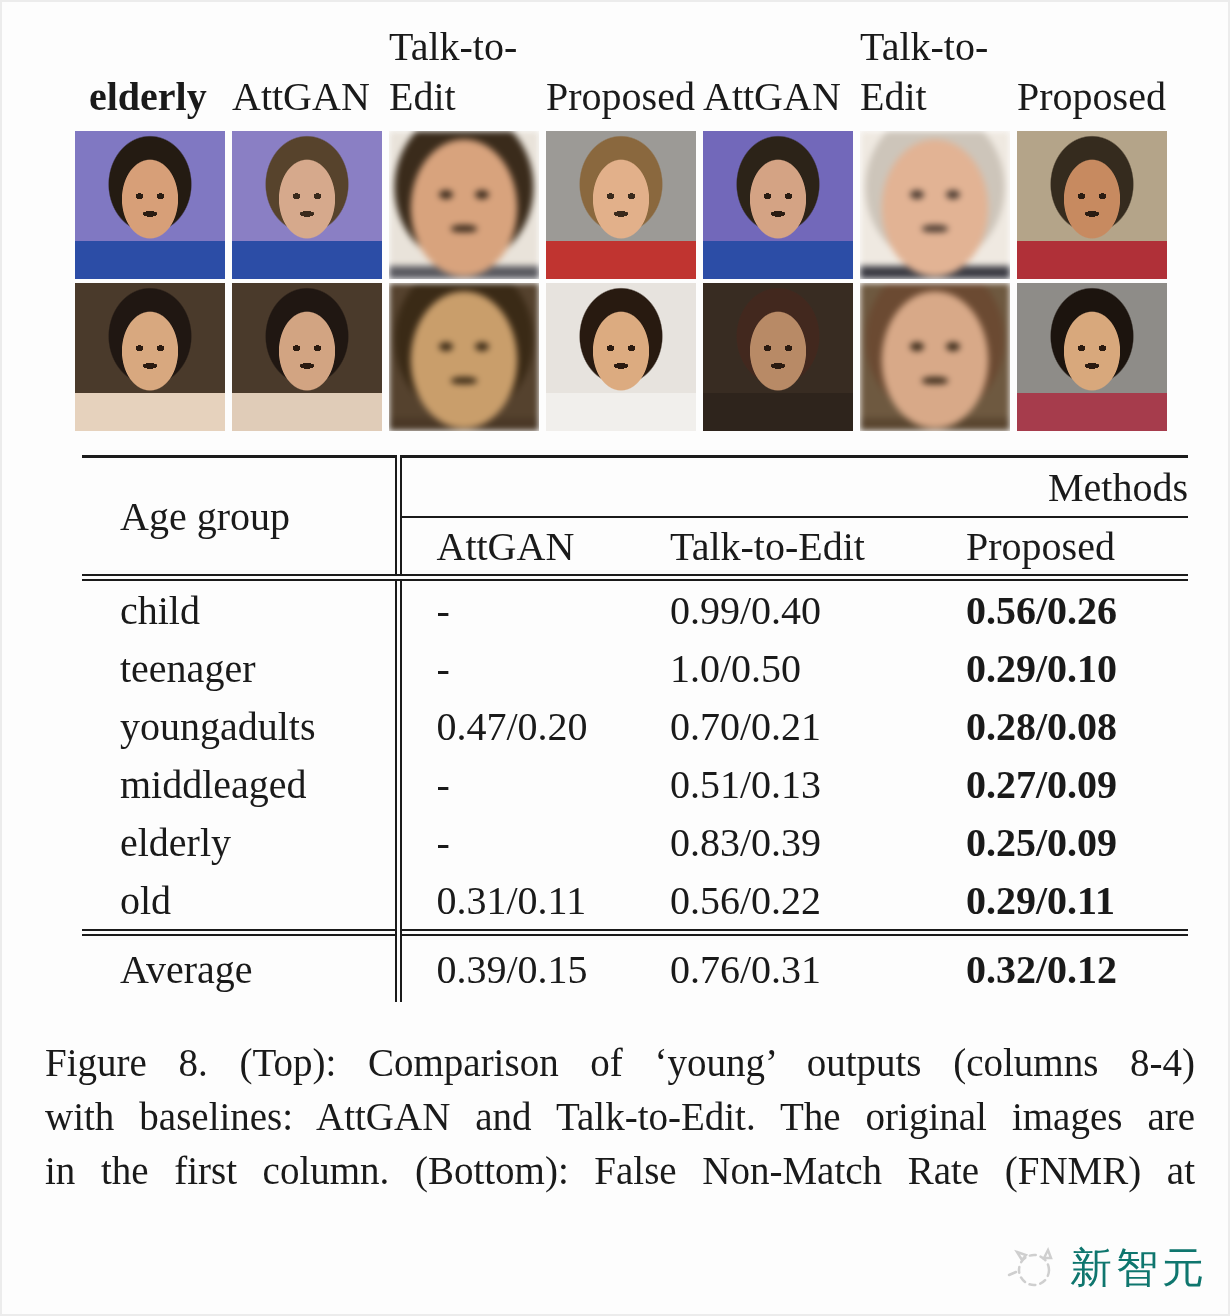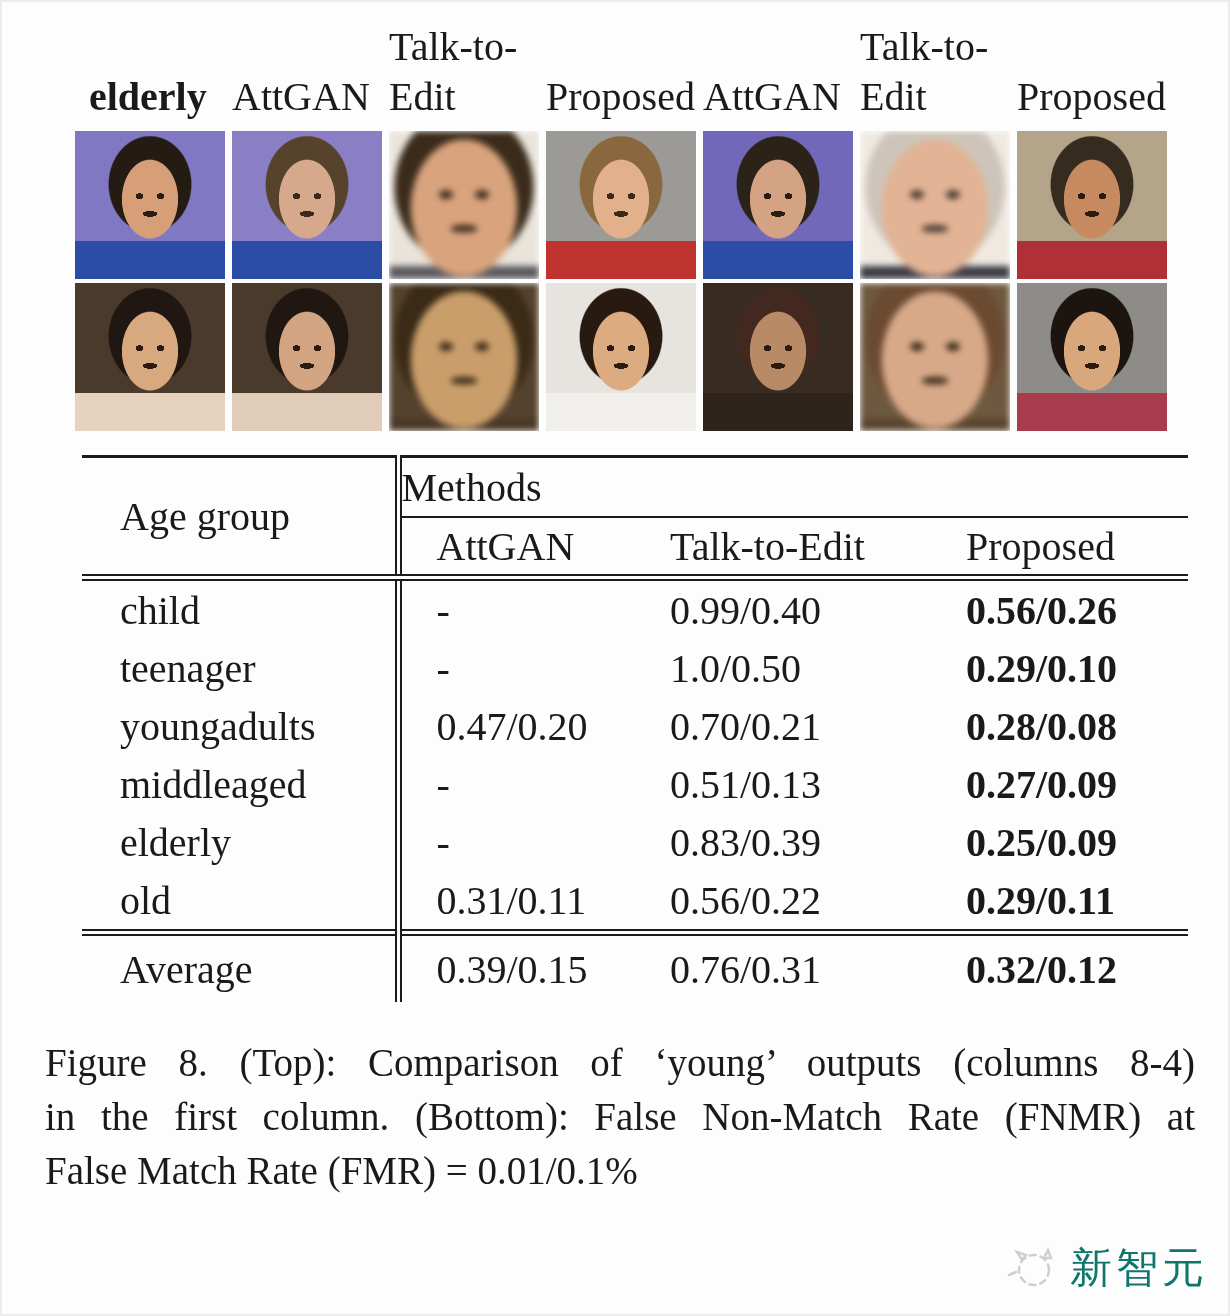--- a/index.html
+++ b/index.html
@@ -50,21 +50,21 @@
     filter:blur(3px);
   }
 
   
   .results-table{position:absolute;top:455px;left:82px;width:1106px;}
   table{width:100%;border-collapse:collapse;border-top:3px solid #1b1b1b;
         font-size:40px;table-layout:fixed;}
   col.c0{width:316px;} col.c1{width:237px;} col.c2{width:296px;} col.c3{width:257px;}
   th,td{font-weight:normal;text-align:left;padding:0;vertical-align:middle;}
   th.agegroup{padding-left:38px;border-bottom:7px double #1b1b1b;}
-  th.methods{text-align:left;height:58px;
+  th.methods{text-align:right;height:58px;
              border-left:7px double #1b1b1b;border-bottom:2px solid #1b1b1b;}
   tr.subhead th{height:56px;padding-left:35px;border-bottom:7px double #1b1b1b;}
   tr.subhead th.bl{border-left:7px double #1b1b1b;}
   tbody td{height:58px;padding-left:35px;}
   tbody td.lbl{padding-left:38px;}
   tbody td.v1{border-left:7px double #1b1b1b;}
   tbody td.prop{font-weight:bold;}
   tr.average td{border-top:7px double #1b1b1b;height:66px;}
 
   
@@ -221,22 +221,22 @@
           <td class="v1">0.39/0.15</td>
           <td>0.76/0.31</td>
           <td class="prop">0.32/0.12</td>
         </tr>
       </tbody>
     </table>
   </div>
 
   <div class="caption">
     <div class="cap-line">Figure 8. (Top): Comparison of ‘young’ outputs (columns 8-4)</div>
+    <div class="cap-line">with baselines: AttGAN and Talk-to-Edit. The original images are</div>
     <div class="cap-line">in the first column. (Bottom): False Non-Match Rate (FNMR) at</div>
-    <div class="cap-line last">False Match Rate (FMR) = 0.01/0.1%</div>
   </div>
 
   <div class="watermark" style="color: #0f766e;">
     <svg width="52" height="52" viewBox="0 0 52 52">
       <g fill="none" stroke="#cfcfcf" stroke-width="2.5" stroke-linecap="round">
         <circle cx="28" cy="28" r="15" stroke-dasharray="6 5"></circle>
         <path d="M16 18 L11 10 L20 13 Z"></path>
         <path d="M38 16 L42 8 L45 16 Z"></path>
         <path d="M10 30 L3 33"></path>
       </g>

